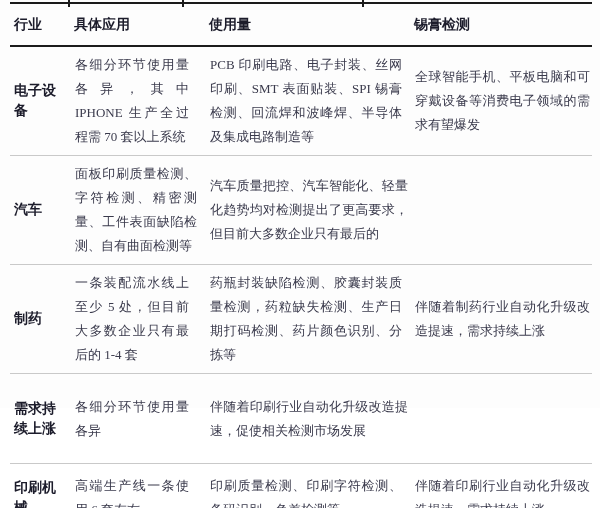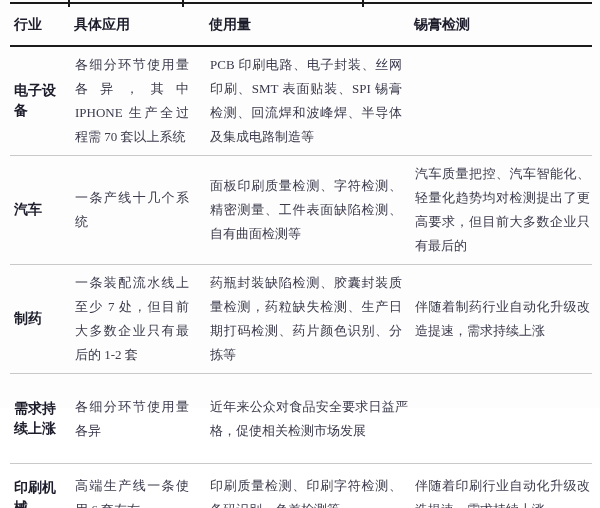--- a/index.html
+++ b/index.html
@@ -81,40 +81,40 @@
       <div class="cell">行业</div>
       <div class="cell">具体应用</div>
       <div class="cell">使用量</div>
       <div class="cell">锡膏检测</div>
     </div>
 
     <div class="row r1">
       <div class="cell industry">电子设备</div>
       <div class="cell c2">各细分环节使用量各异，其中 IPHONE 生产全过程需 70 套以上系统</div>
       <div class="cell c3">PCB 印刷电路、电子封装、丝网印刷、SMT 表面贴装、SPI 锡膏检测、回流焊和波峰焊、半导体及集成电路制造等</div>
+      <div class="cell c4">全球智能手机、平板电脑和可穿戴设备等消费电子领域的需求有望爆发</div>
     </div>
 
     <div class="row r2">
       <div class="cell industry">汽车</div>
-      <div class="cell c2">一条产线十几个系统</div>
       <div class="cell c3">面板印刷质量检测、字符检测、精密测量、工件表面缺陷检测、自有曲面检测等</div>
       <div class="cell c4">汽车质量把控、汽车智能化、轻量化趋势均对检测提出了更高要求，但目前大多数企业只有最后的</div>
     </div>
 
     <div class="row r3">
       <div class="cell industry">制药</div>
-      <div class="cell c2">一条装配流水线上至少 7 处，但目前大多数企业只有最后的 1-2 套</div>
+      <div class="cell c2">一条装配流水线上至少 5 处，但目前大多数企业只有最后的 1-4 套</div>
       <div class="cell c3">药瓶封装缺陷检测、胶囊封装质量检测，药粒缺失检测、生产日期打码检测、药片颜色识别、分拣等</div>
       <div class="cell c4">伴随着制药行业自动化升级改造提速，需求持续上涨</div>
     </div>
 
     <div class="row r4">
       <div class="cell industry">需求持续上涨</div>
       <div class="cell c2">各细分环节使用量各异</div>
-      <div class="cell c4">近年来公众对食品安全要求日益严格，促使相关检测市场发展</div>
+      <div class="cell c4">伴随着印刷行业自动化升级改造提速，促使相关检测市场发展</div>
     </div>
 
     <div class="row r5">
       <div class="cell industry">印刷机械</div>
       <div class="cell c2">高端生产线一条使用 6 套左右</div>
       <div class="cell c3">印刷质量检测、印刷字符检测、条码识别、色差检测等</div>
       <div class="cell c4">伴随着印刷行业自动化升级改造提速，需求持续上涨</div>
     </div>
 
   </div>

